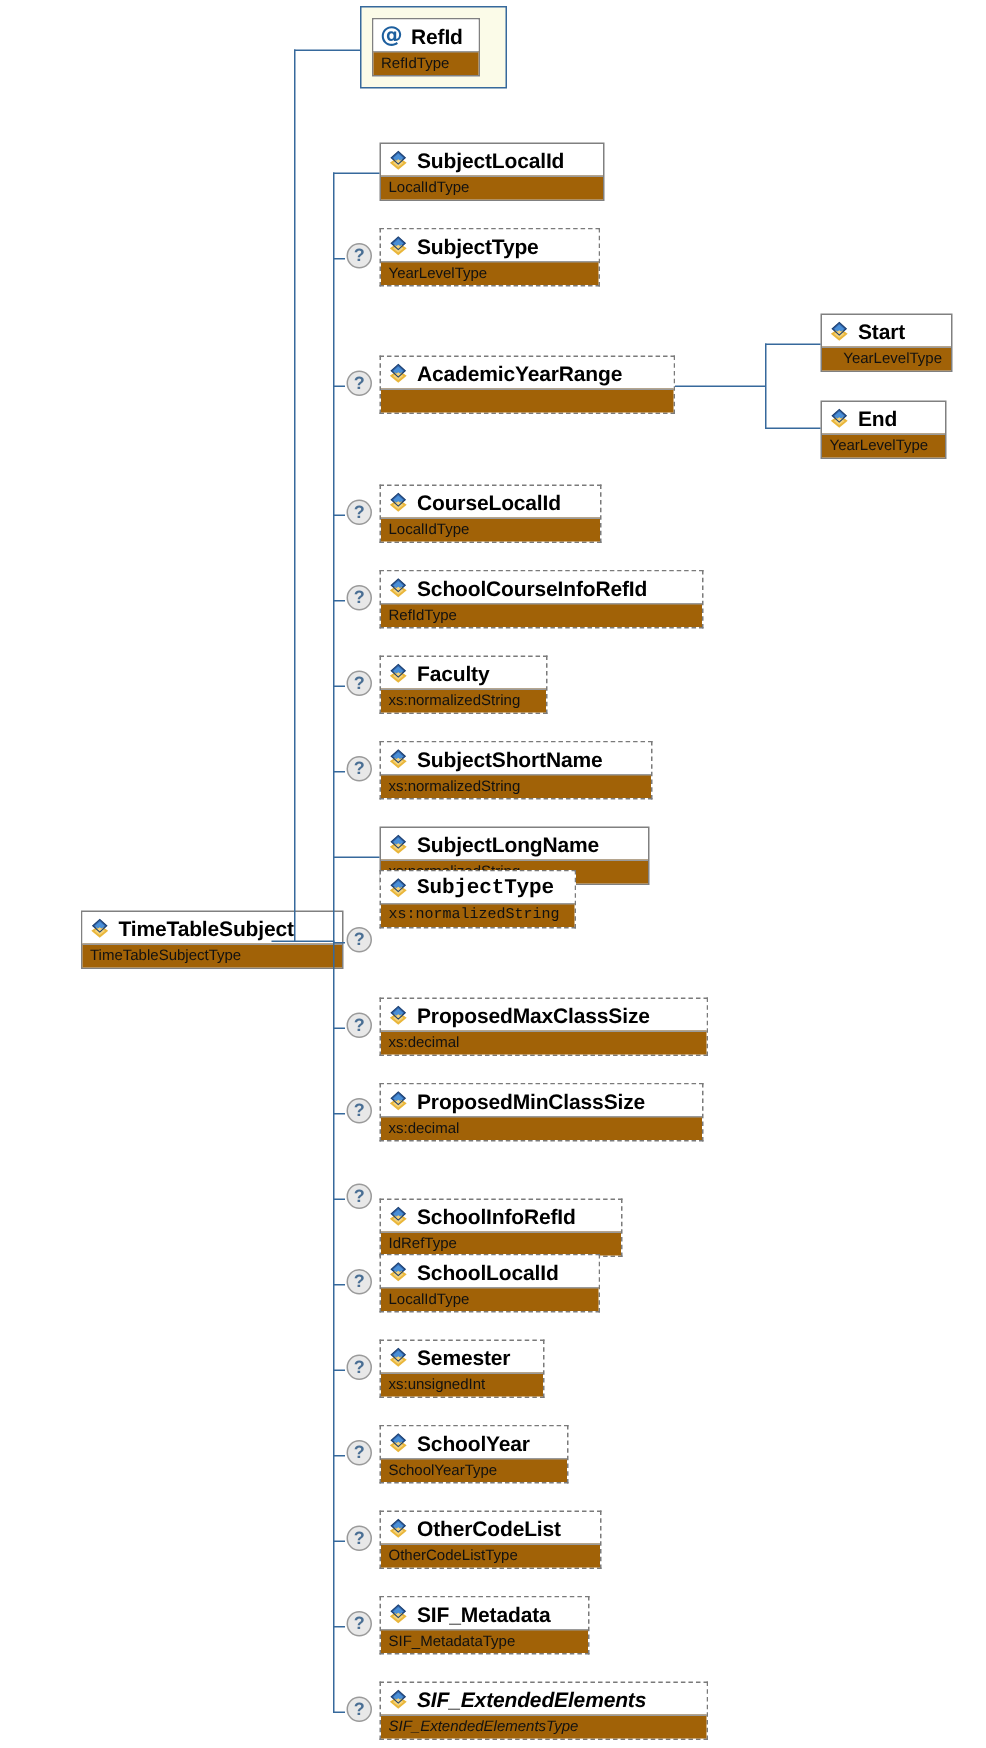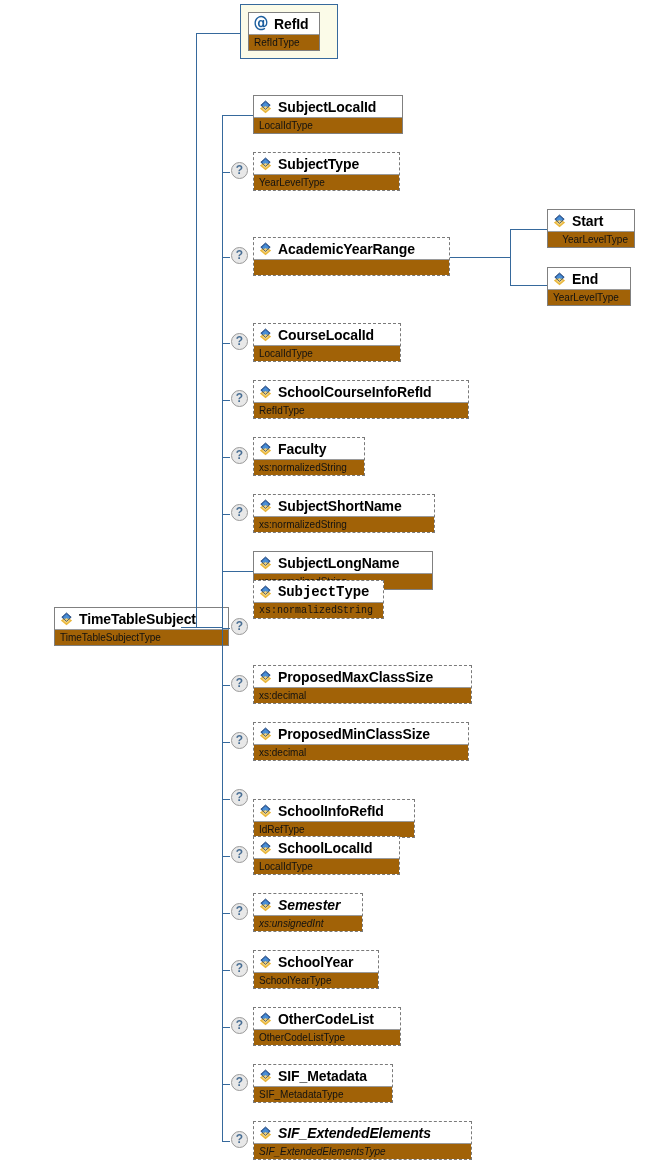--- a/index.html
+++ b/index.html
@@ -318,21 +318,21 @@
           <polygon points="8,5 14,9 8,14 2,9" fill="#e9b63a"></polygon>
           <polygon points="8,2.5 11.6,5.6 8,8.7 4.4,5.6" fill="#4a8fd6"></polygon>
           <polygon points="8,6.5 11.8,9.2 8,12 4.2,9.2" fill="#f4d27a"></polygon>
           <path d="M8,1 L13,5.5 L8,10 L3,5.5 Z" fill="none" stroke="#1b3f70" stroke-width="0.8"></path>
         </svg>
         <span class="label">SchoolLocalId</span>
       </div>
       <div class="type-row">LocalIdType</div>
     </div>
     <div class="qmark" style="left: 231px; top: 903px;">?</div>
-    <div class="node optional" style="left: 253px; top: 893px; width: 110px; font-style: italic;">
+    <div class="node optional" style="left: 253px; top: 893px; width: 110px;">
       <div class="name-row">
         <svg class="ico" viewBox="0 0 16 16">
           <polygon points="8,1 13,5.5 8,10 3,5.5" fill="#2f63ab"></polygon>
           <polygon points="8,5 14,9 8,14 2,9" fill="#e9b63a"></polygon>
           <polygon points="8,2.5 11.6,5.6 8,8.7 4.4,5.6" fill="#4a8fd6"></polygon>
           <polygon points="8,6.5 11.8,9.2 8,12 4.2,9.2" fill="#f4d27a"></polygon>
           <path d="M8,1 L13,5.5 L8,10 L3,5.5 Z" fill="none" stroke="#1b3f70" stroke-width="0.8"></path>
         </svg>
         <span class="label">Semester</span>
       </div>

